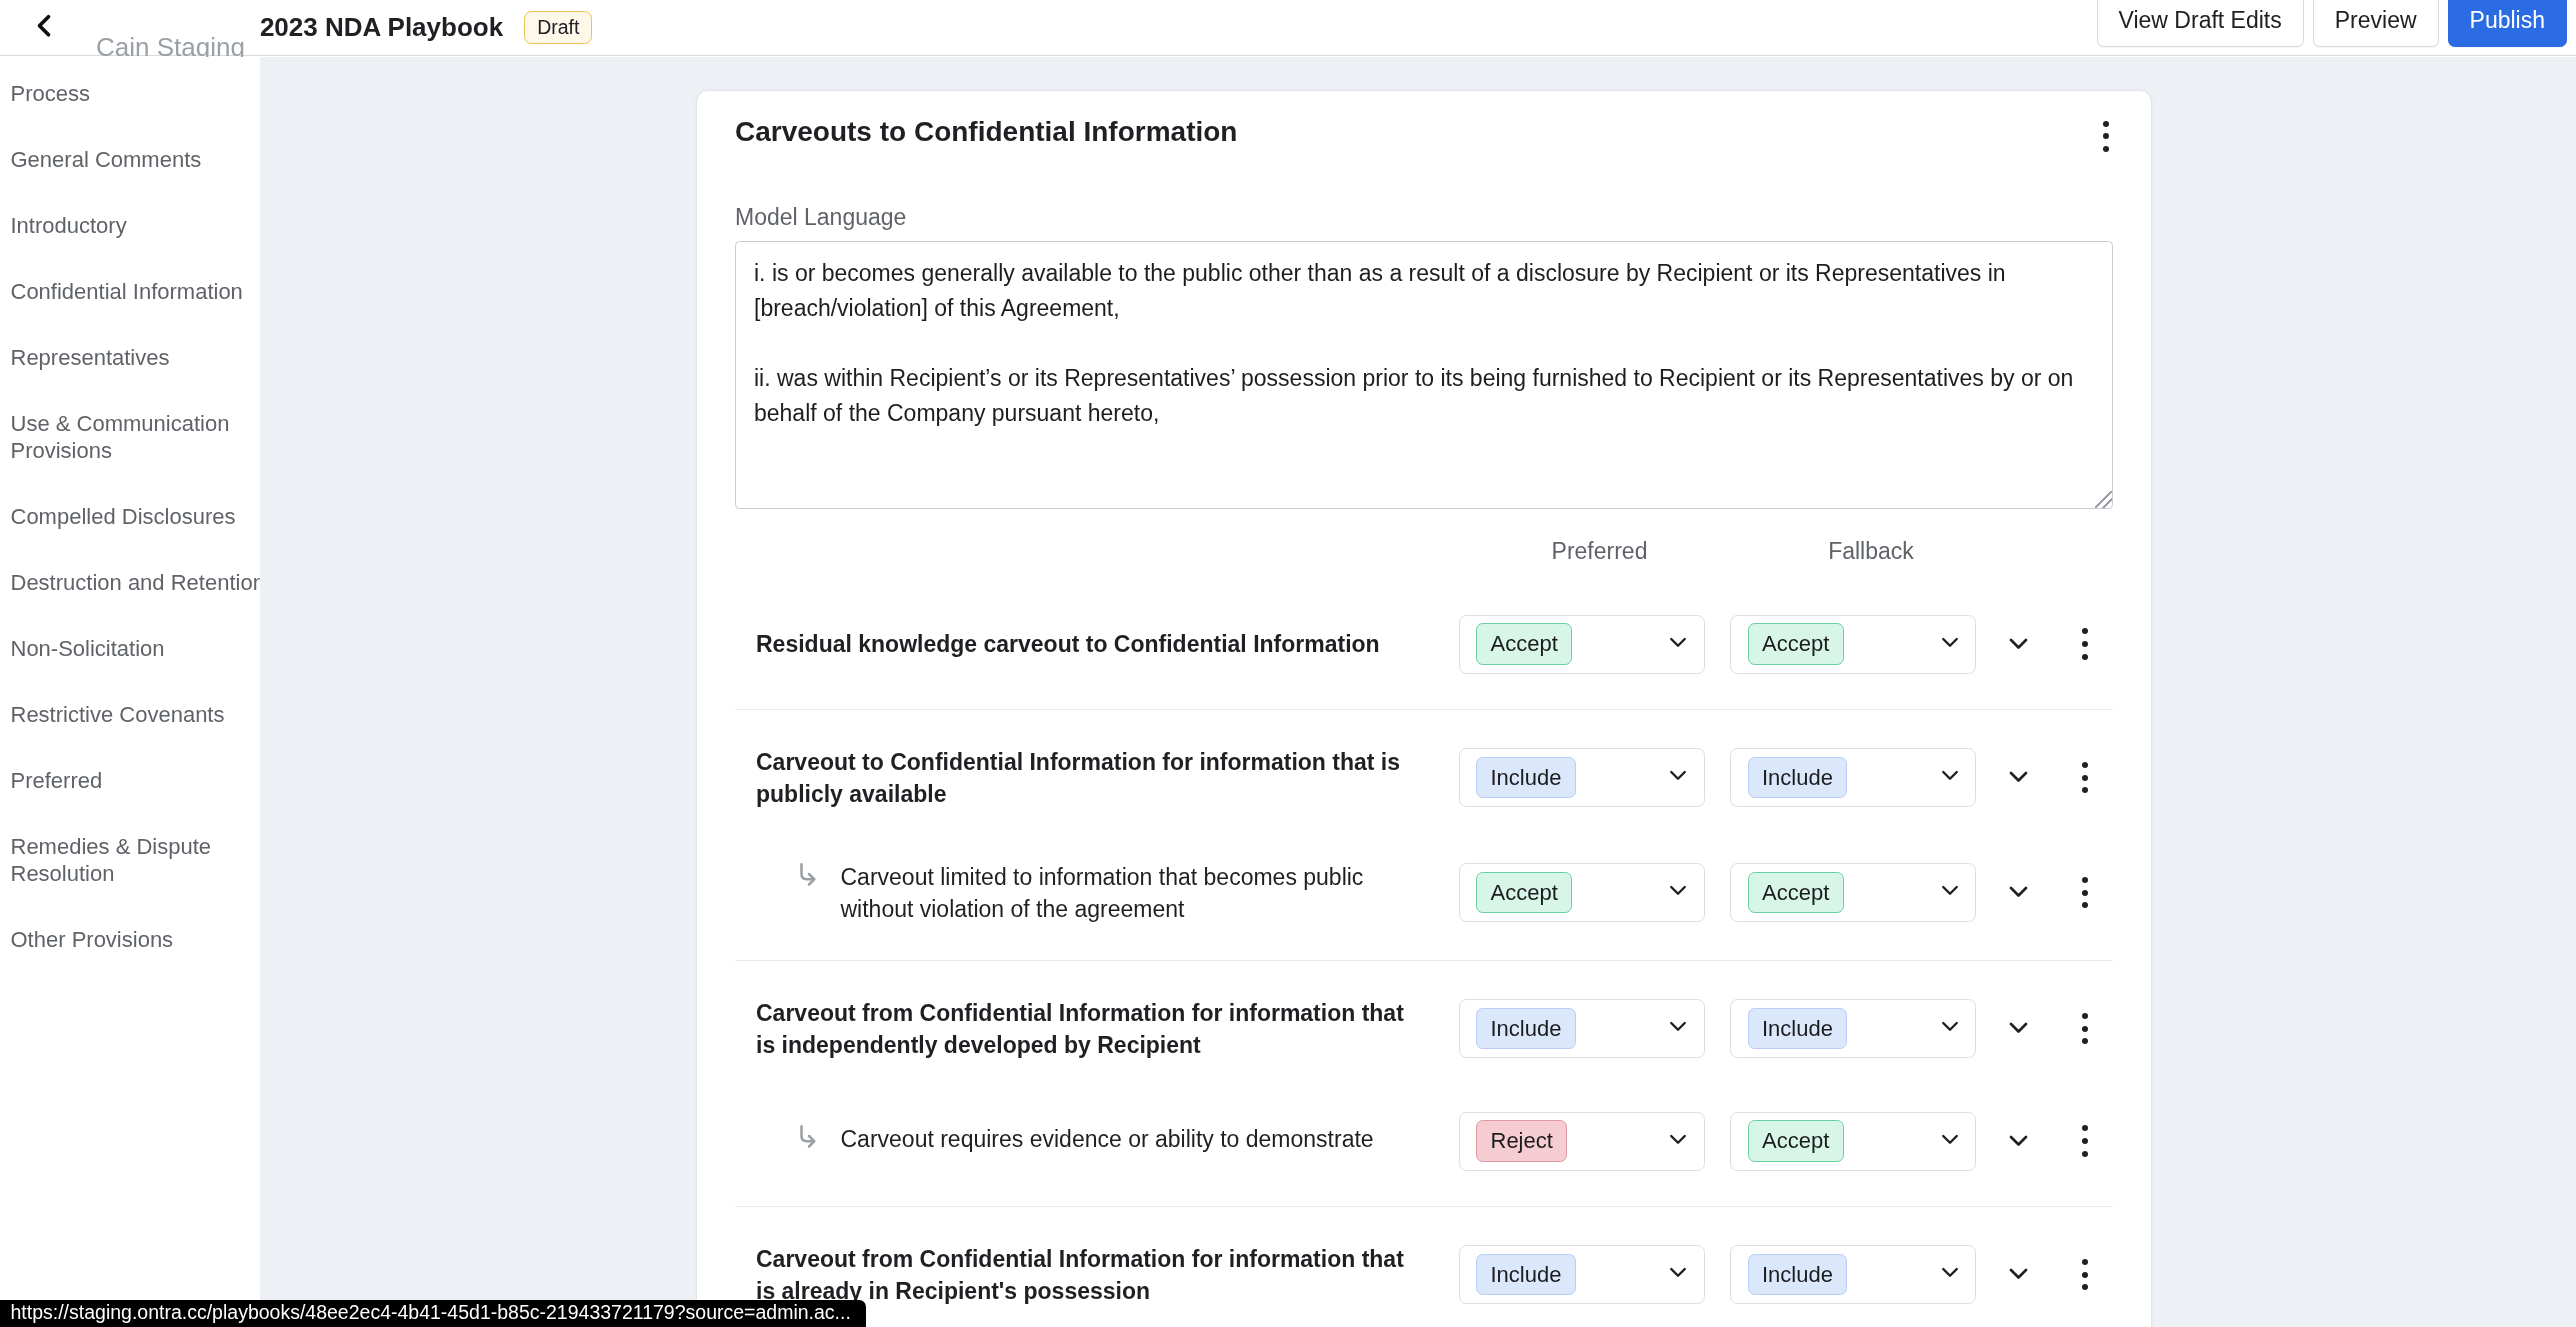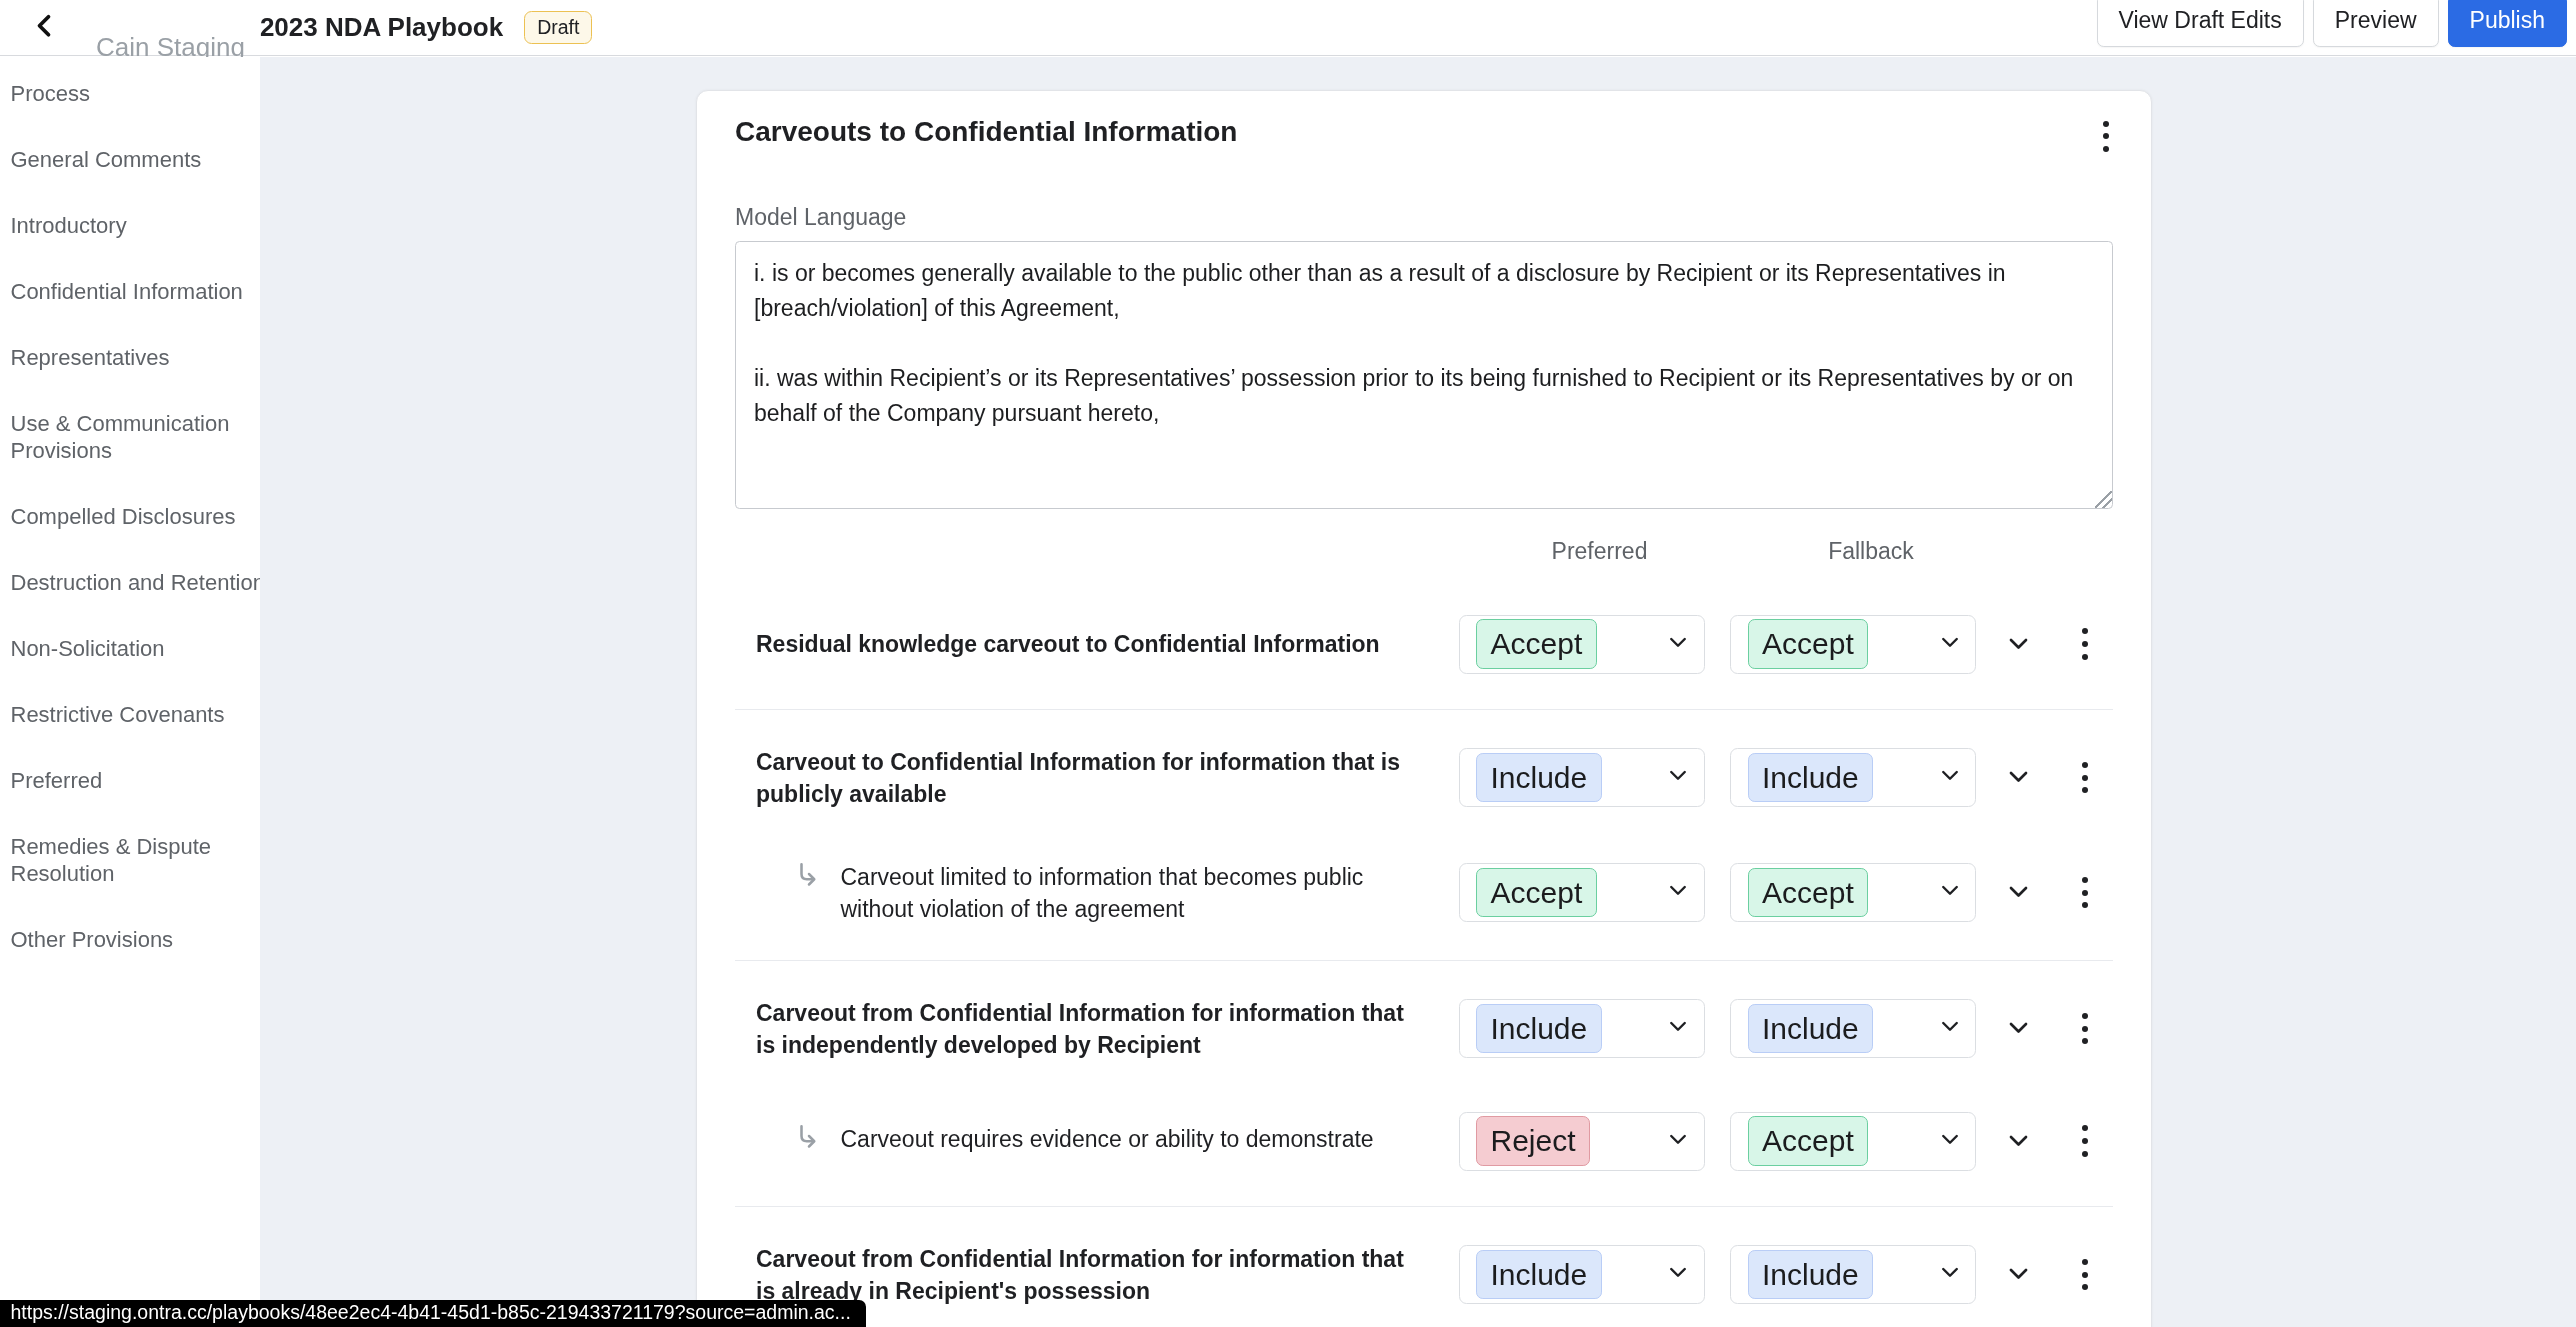--- a/index.html
+++ b/index.html
@@ -70,21 +70,21 @@
   .row-label{flex:1;padding-right:45px;font-size:23px;line-height:32px;color:#1f2023;display:flex;align-items:flex-start;}
   .row.parent .row-label{font-weight:700;max-width:676px;}
   .row.sub .row-label{font-weight:400;max-width:676px;}
   .sub-arrow{flex:0 0 auto;margin:1.5px 19.5px 0 38px;}
   .select{
     width:246px;height:59px;flex:0 0 auto;margin-right:25.5px;background:#fff;
     border:1.1px solid #dbdee2;border-radius:7.5px;box-sizing:border-box;
     display:flex;align-items:center;padding:0 16.5px;cursor:pointer;justify-content:space-between;
   }
   .select:last-of-type{margin-right:0;}
-  .chip{font-size:30px;padding:6.8px 13.5px;border-radius:6.8px;border:1.5px solid transparent;color:#1b1c1e;white-space:nowrap;}
+  .chip{font-size:22px;padding:6.8px 13.5px;border-radius:6.8px;border:1.5px solid transparent;color:#1b1c1e;white-space:nowrap;}
   .chip-accept{background:var(--accept-bg);border-color:var(--accept-border);}
   .chip-include{background:var(--include-bg);border-color:var(--include-border);}
   .chip-reject{background:var(--reject-bg);border-color:var(--reject-border);}
   .expand{width:30px;margin-left:27px;display:flex;align-items:center;justify-content:center;cursor:pointer;background:none;border:none;padding:0;}
   .row .kebab{margin-left:44px;}
   .divider{border-top:1.5px solid #e8eaee;margin:35px 0 36px;}
   .hidden-slot{visibility:hidden;}
   
   .status-bar{
     position:absolute;left:0;bottom:0;height:25.5px;background:#000;color:#fff;

